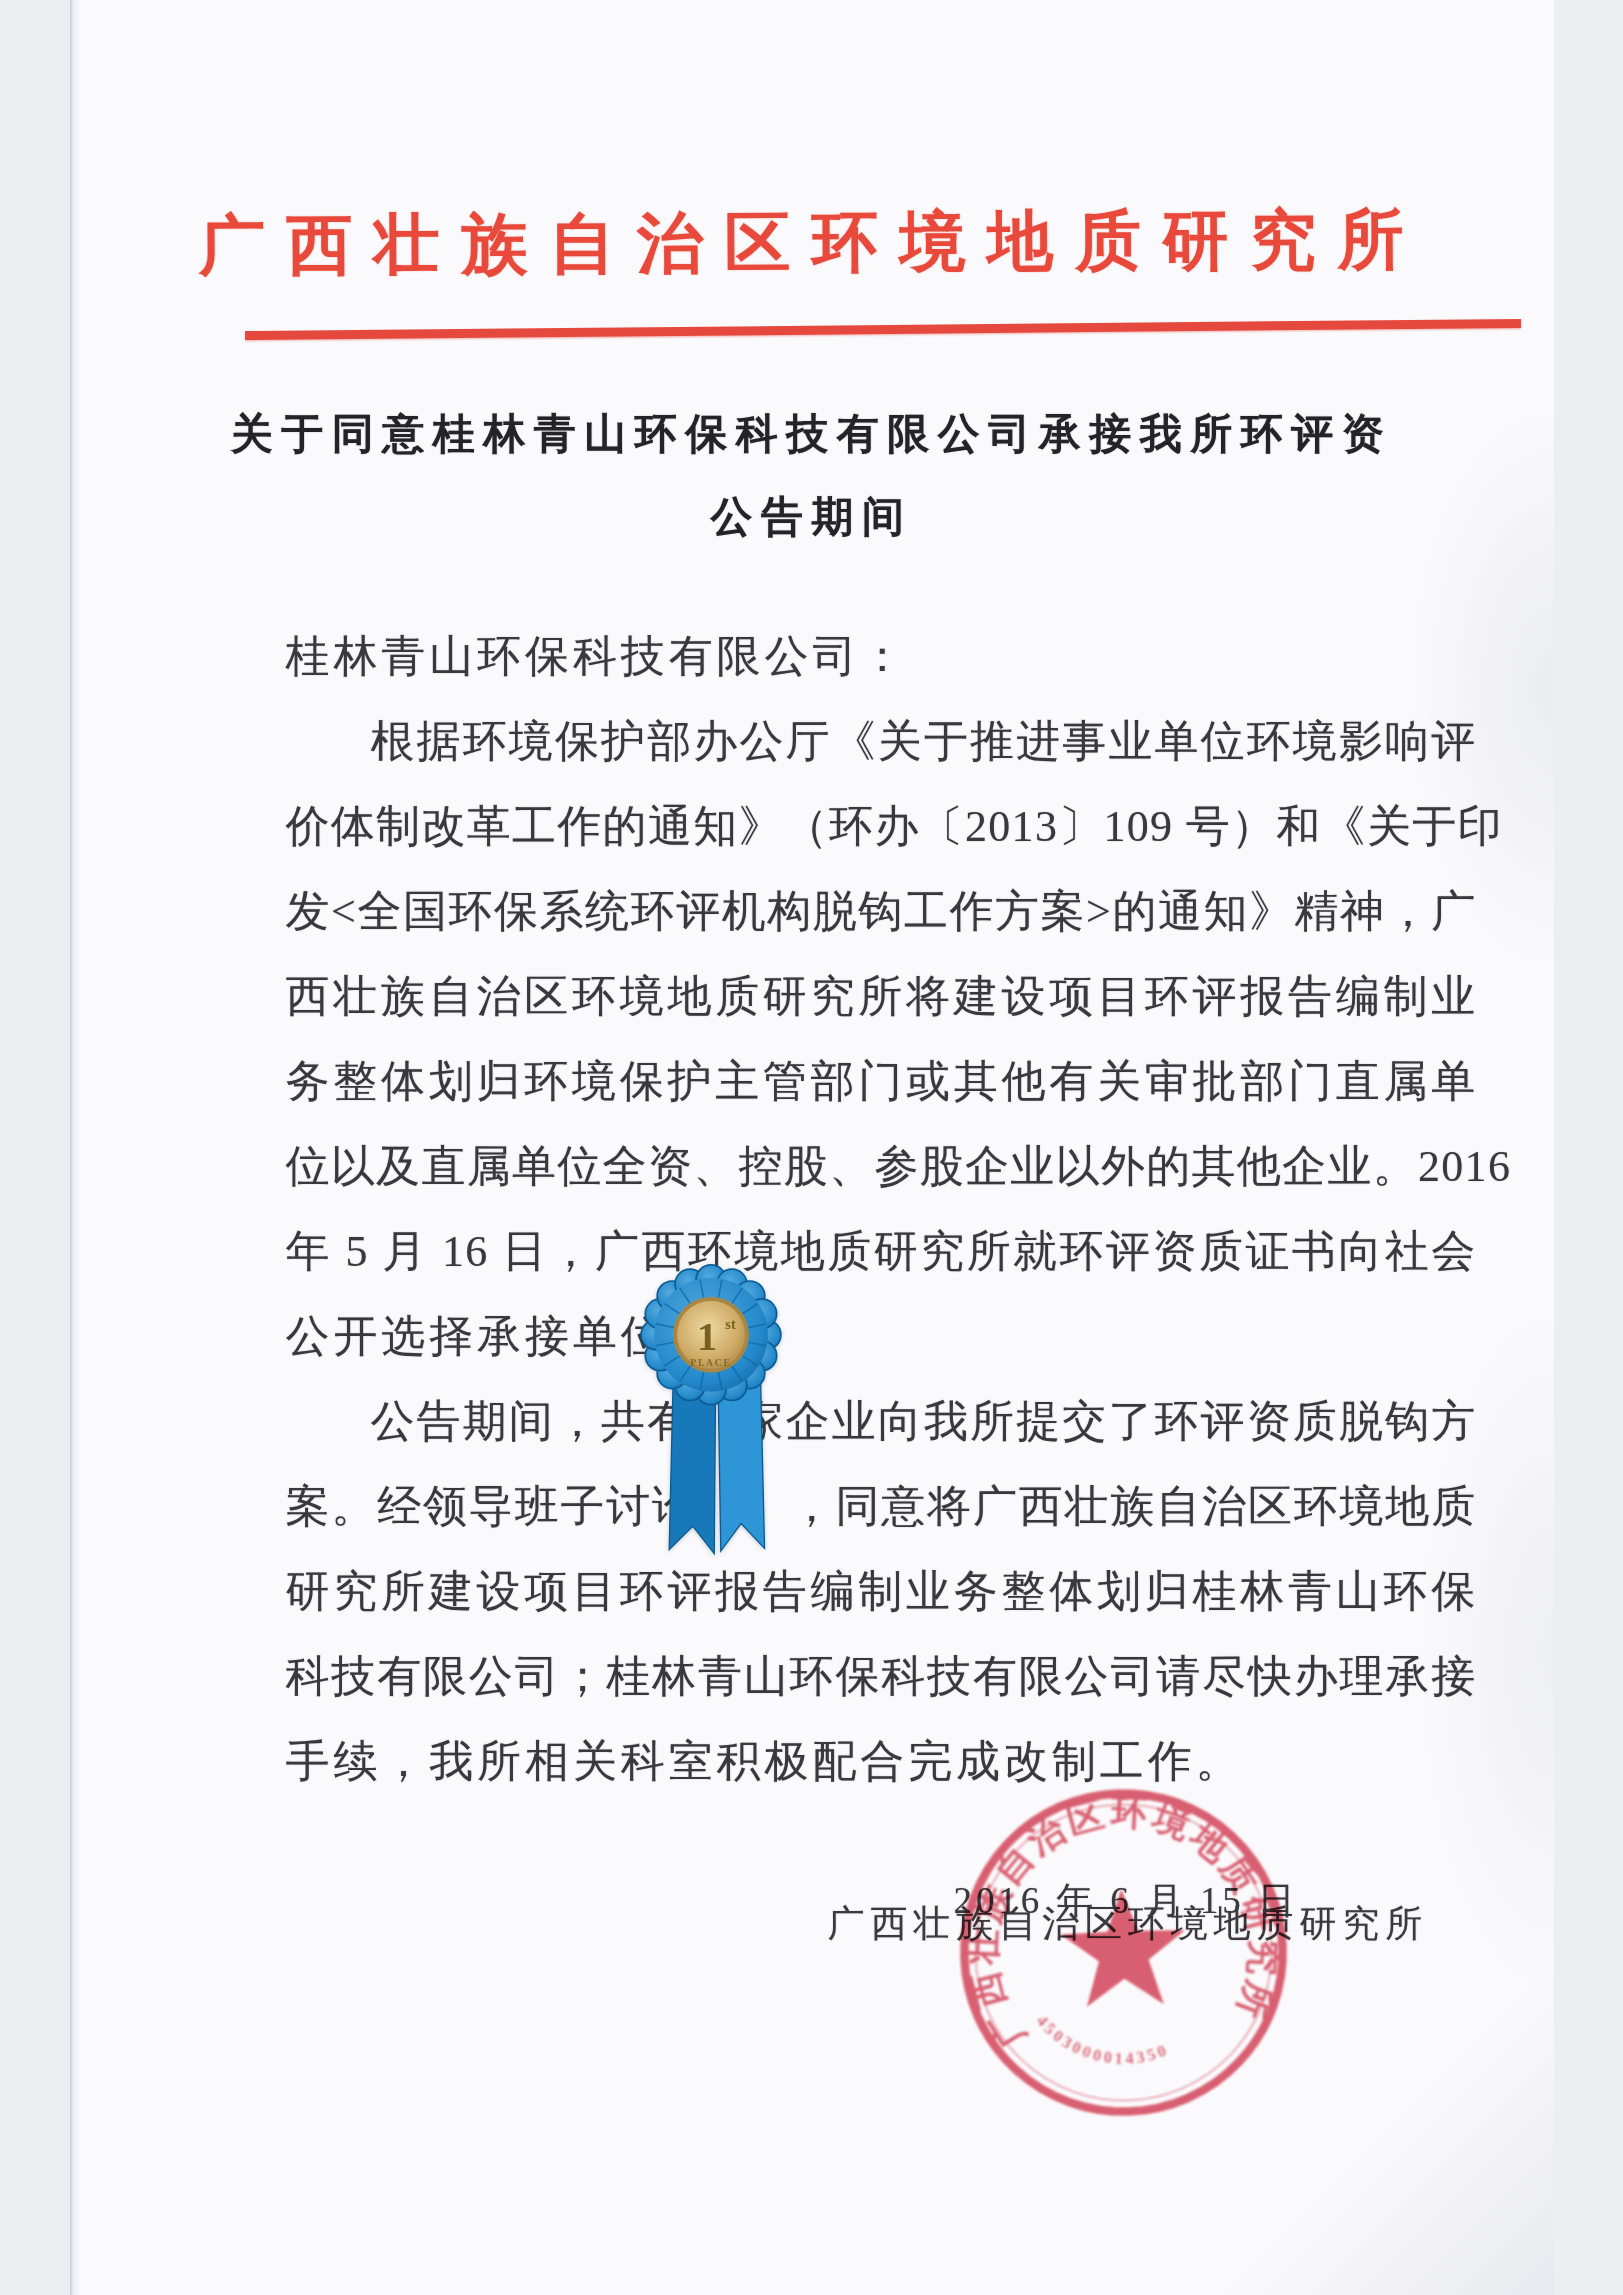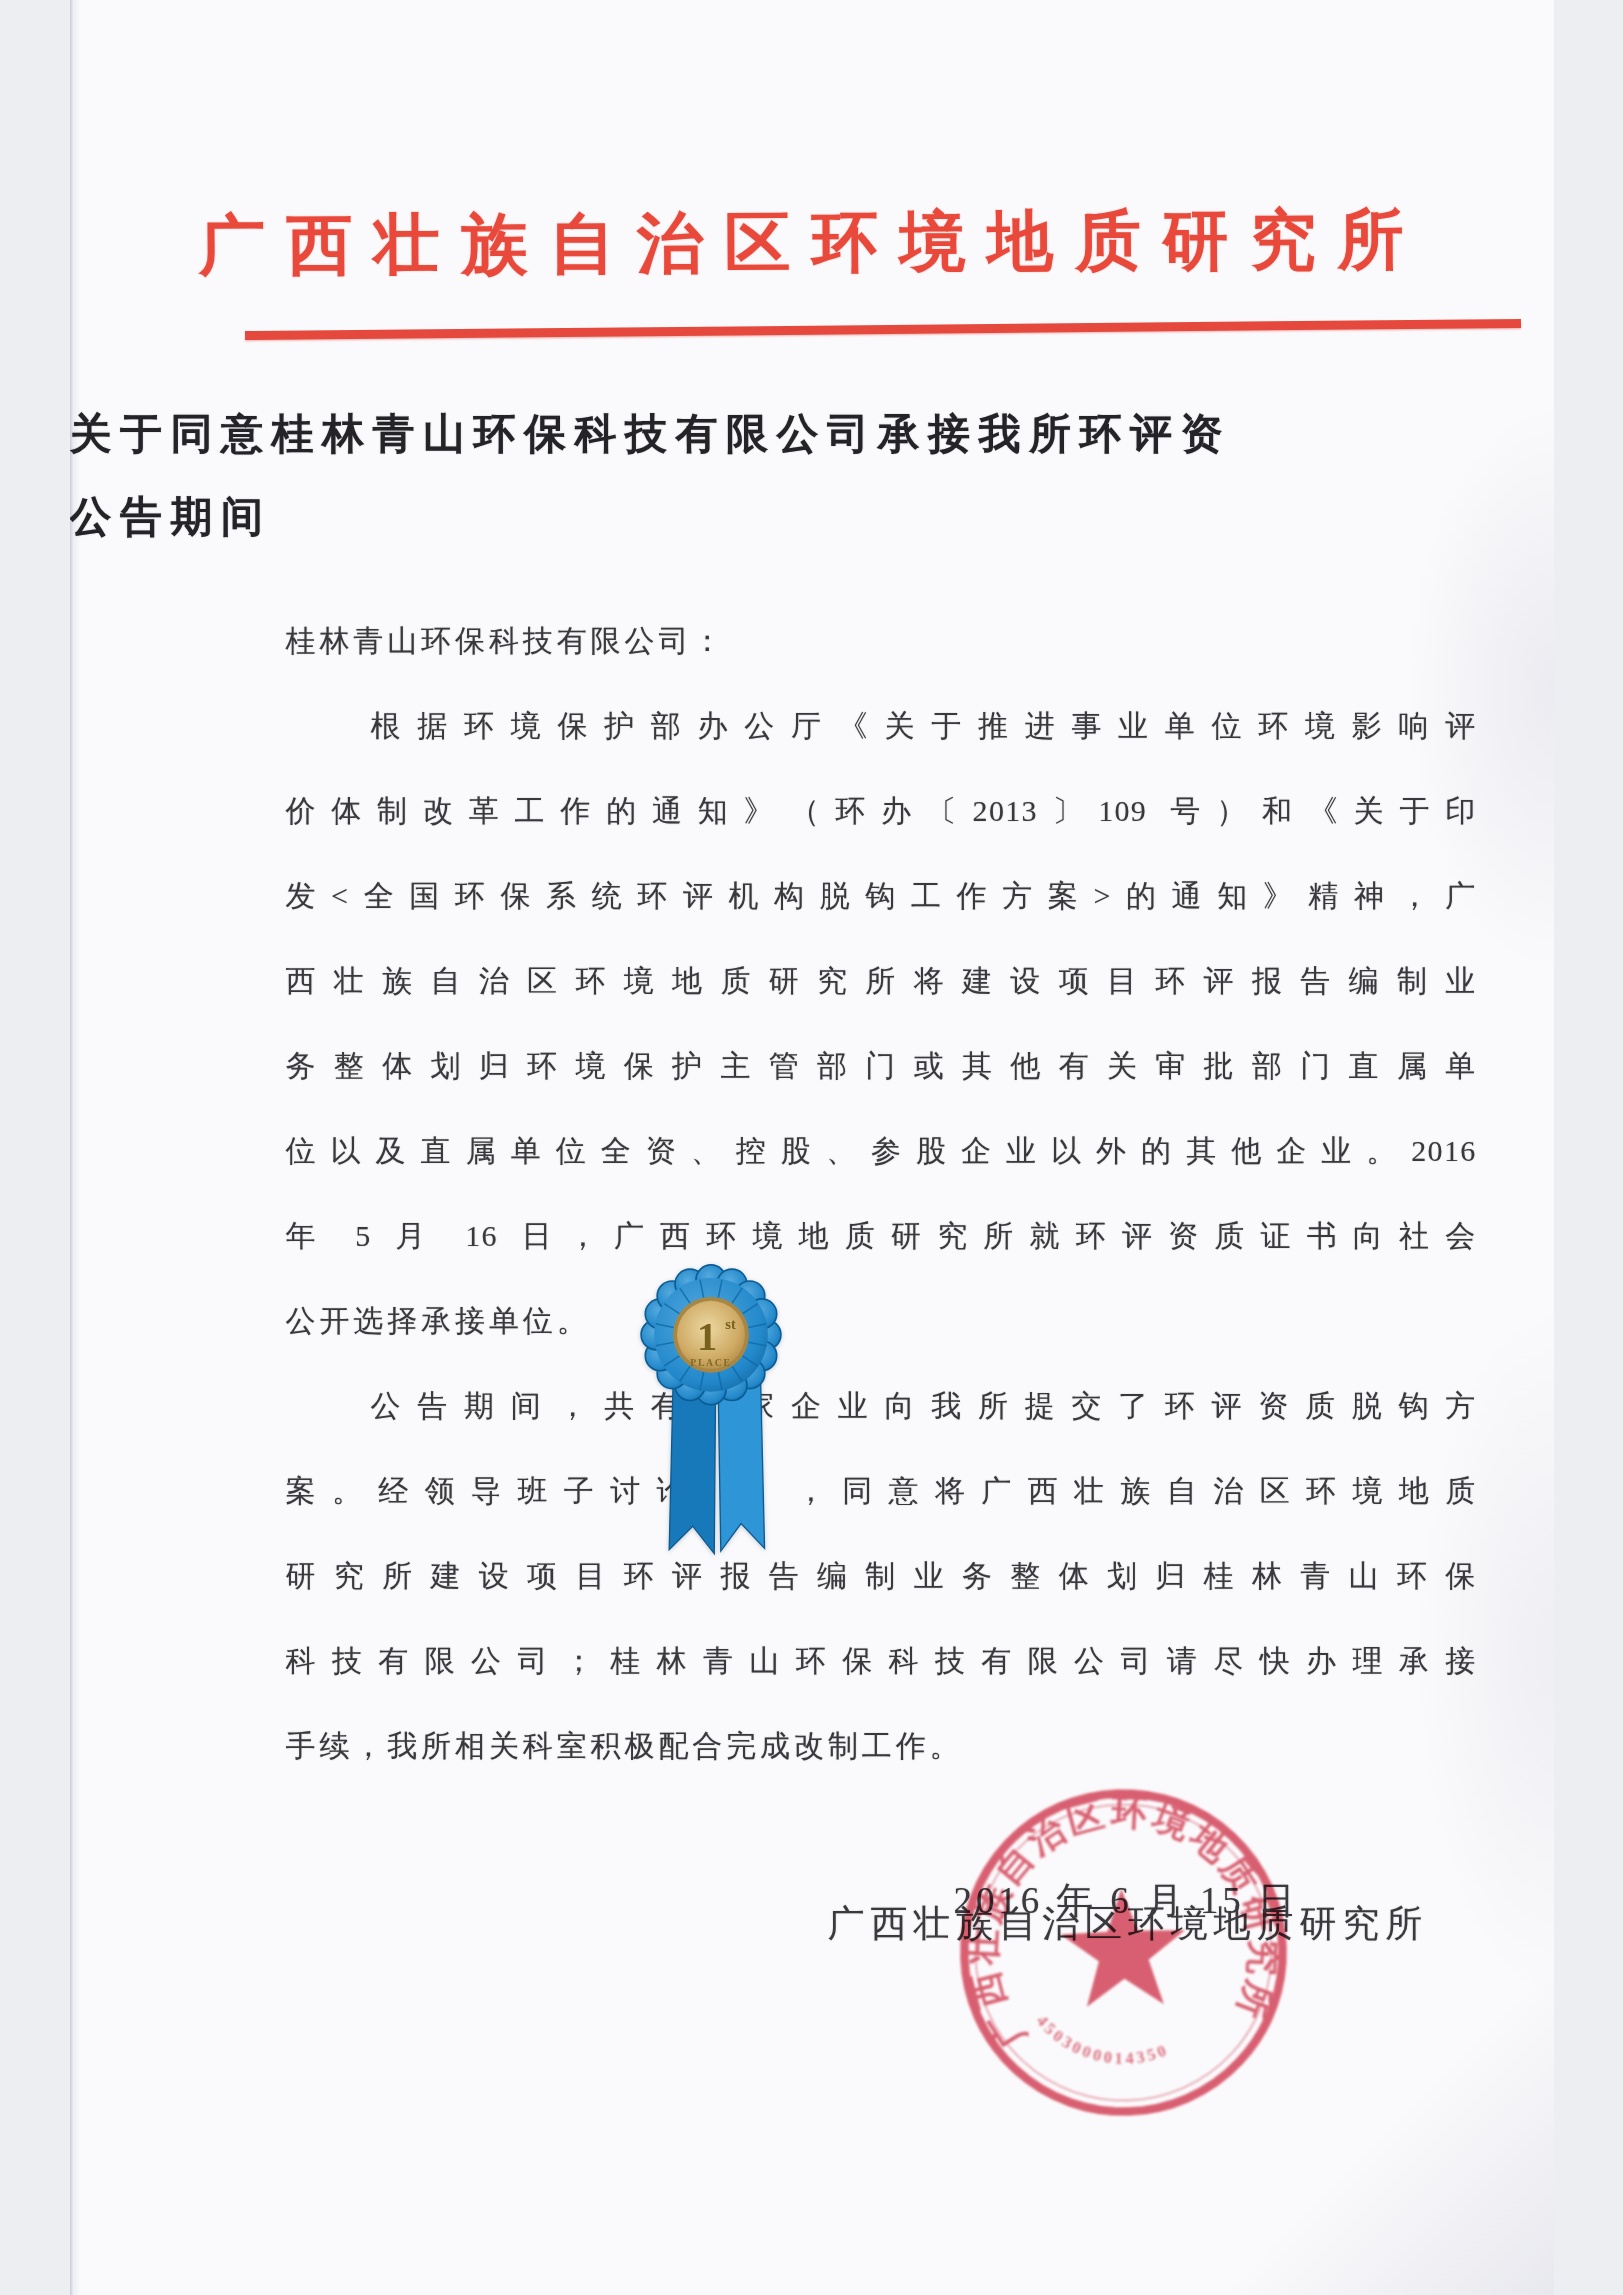--- a/index.html
+++ b/index.html
@@ -26,30 +26,30 @@
     white-space:nowrap;
     transform:rotate(-0.3deg);
   }
   .rule{
     position:absolute;left:175px;top:325px;width:1276px;height:8.5px;
     background:#e5493e;
     box-shadow:0 1.3px 2px rgba(229,73,62,.35);
     transform:rotate(-0.55deg);
   }
   .doc-title{
-    position:absolute;left:0;width:100%;
+    position:absolute;left:0;width:100%;text-align:center;
     font-size:42px;font-weight:bold;color:#242428;
     letter-spacing:8.5px;white-space:nowrap;
     text-shadow:0 0 1.3px rgba(40,40,45,.40);
   }
   .doc-title.l1{top:406px;}
   .doc-title.l2{top:489px;}
   .body-block{
-    position:absolute;left:216px;top:598px;width:1191px;
-    font-size:30px;color:#39393d;
+    position:absolute;left:216px;top:614px;width:1191px;
+    font-size:44px;color:#39393d;
     text-shadow:0 0 1.3px rgba(55,55,60,.38);
     letter-spacing:1.3px;
   }
   .bline{
     height:85px;line-height:85px;
     text-align:justify;text-align-last:justify;
     white-space:nowrap;
   }
   .bline.nj{text-align:left;text-align-last:left;letter-spacing:3.9px;}
   .bline.ind{text-indent:85px;}

